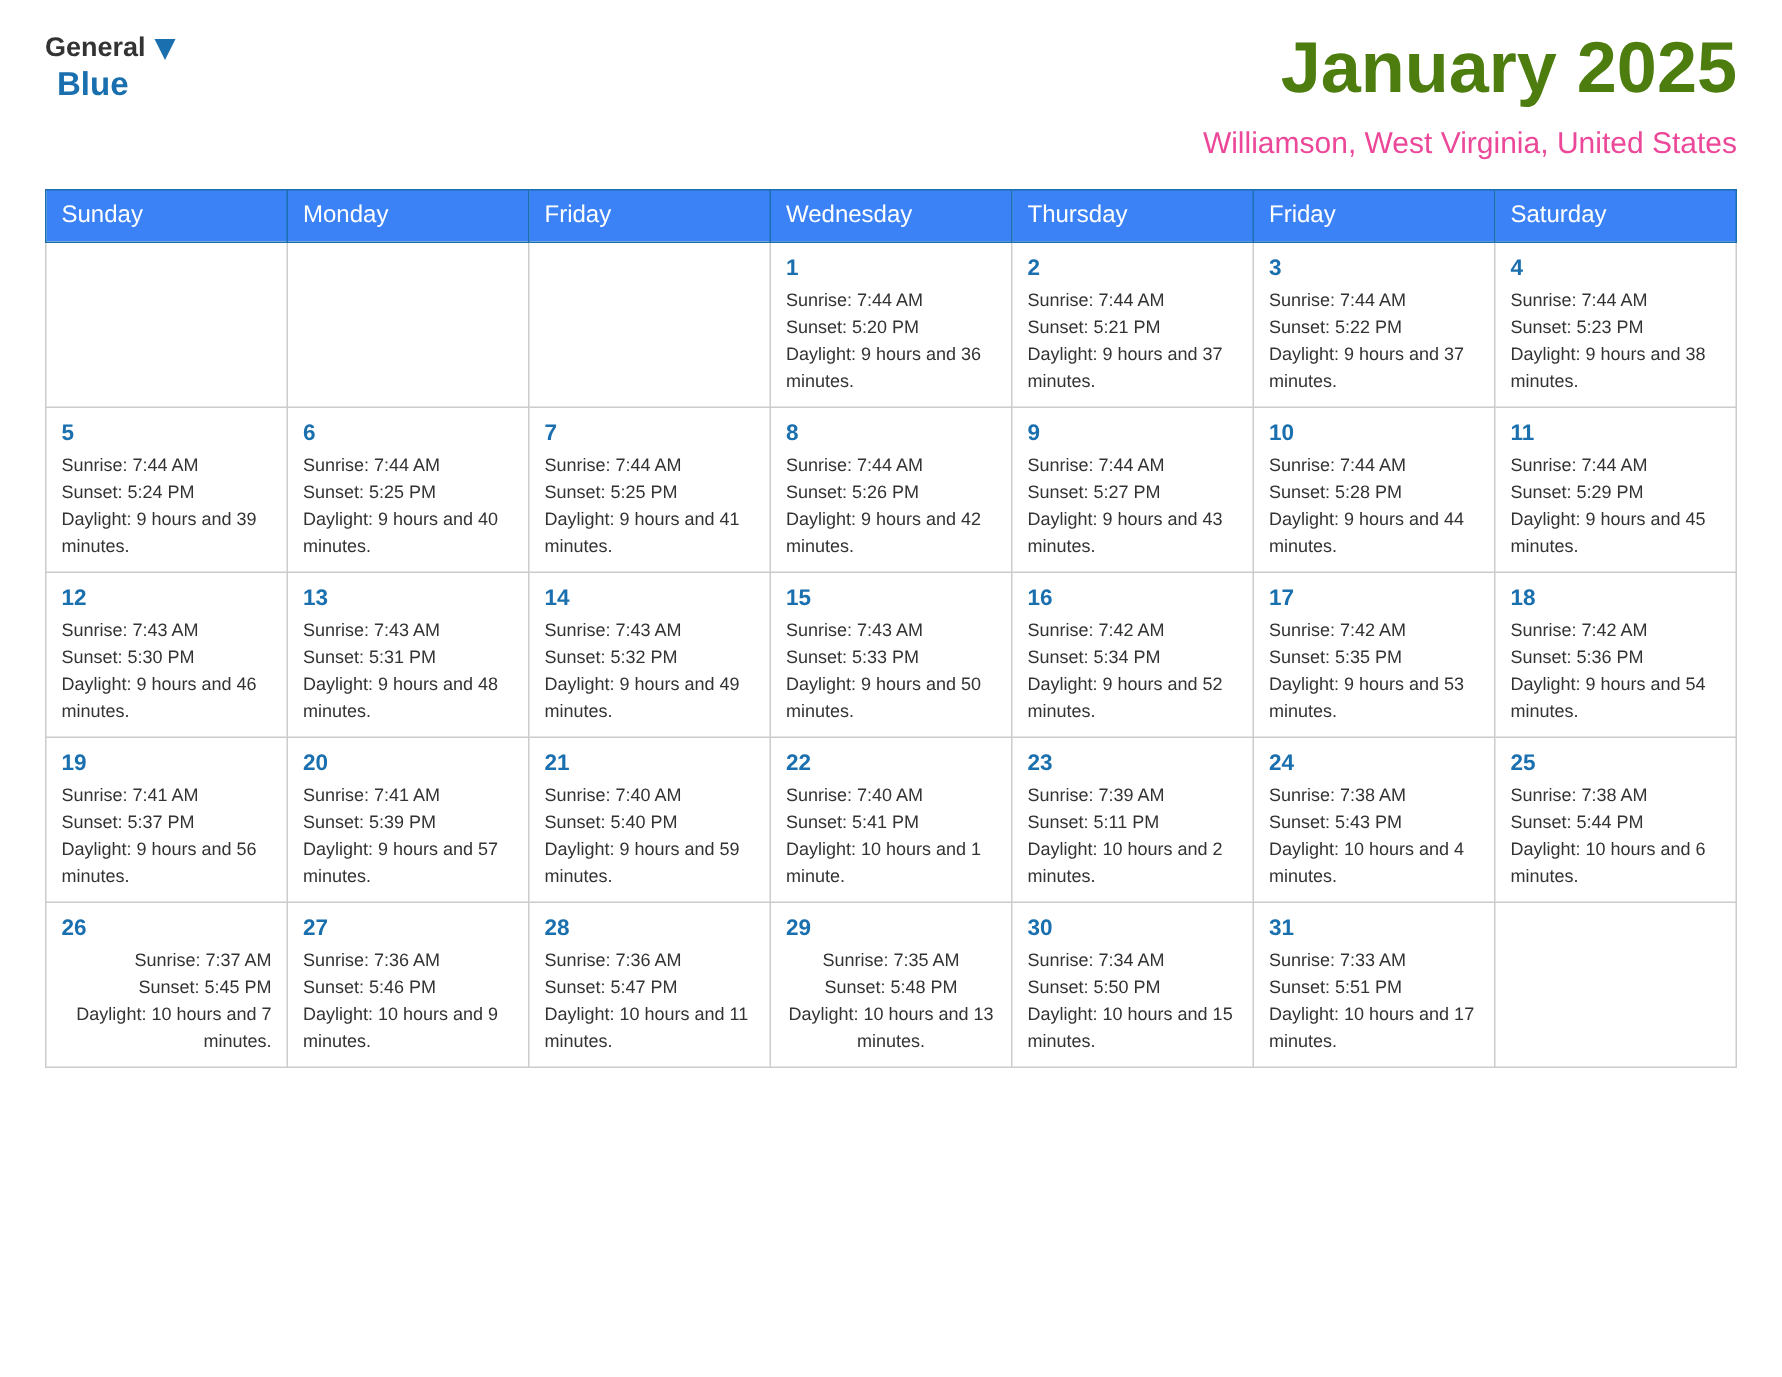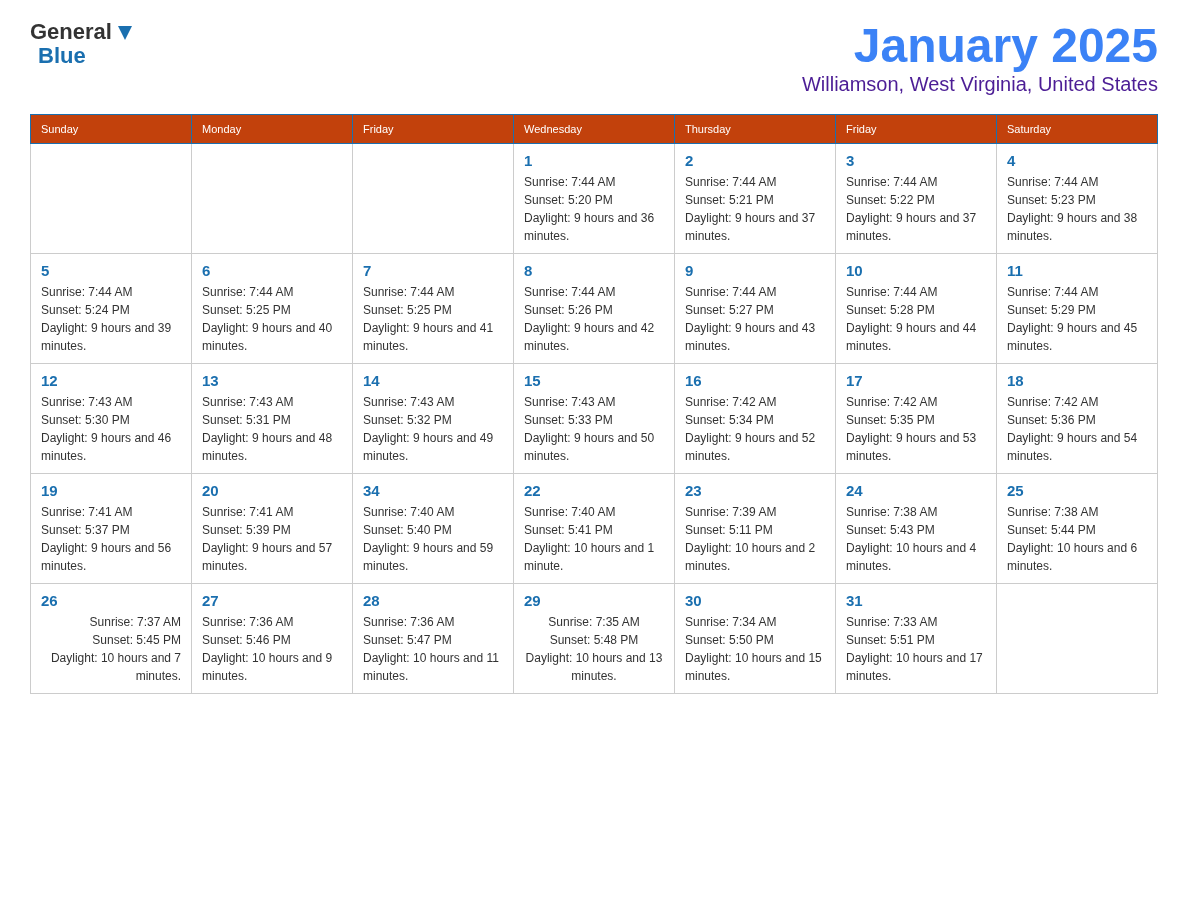--- a/index.html
+++ b/index.html
@@ -15,52 +15,52 @@
       justify-content: space-between;
       align-items: flex-start;
       margin-bottom: 18px;
     }
     .logo {
       display: flex;
       align-items: center;
       gap: 4px;
     }
     .logo-text-general {
-      font-size: 22px;
+      font-size: 18px;
       font-weight: bold;
       color: #333;
     }
     .logo-text-blue {
       font-size: 22px;
       font-weight: bold;
       color: #1a6faf;
     }
     .title-section {
       text-align: right;
     }
     .calendar-title {
       font-size: 48px;
       font-weight: bold;
-      color: #3b82f6;
+      color: #4d7c0f;
       line-height: 1.1;
     }
     .calendar-subtitle {
       font-size: 20px;
-      color: #4c1d95;
-      margin-top: 0;
+      color: #ec4899;
+      margin-top: 12px;
     }
     .calendar-table {
       width: 100%;
       border-collapse: collapse;
       table-layout: fixed;
     }
     .calendar-table thead tr th {
-      background-color: #c2410c;
+      background-color: #3b82f6;
       color: #fff;
-      font-size: 11px;
+      font-size: 16px;
       font-weight: normal;
       padding: 8px 10px;
       text-align: left;
       border: 1px solid #1a6faf;
     }
     .calendar-table tbody tr td {
       border: 1px solid #ccc;
       vertical-align: top;
       padding: 8px 10px;
       min-height: 90px;
@@ -244,21 +244,21 @@
 Sunset: 5:37 PM
 Daylight: 9 hours and 56 minutes.</div>
         </td>
         <td>
           <span class="day-number">20</span>
           <div class="day-info" style="white-space: pre-line;">Sunrise: 7:41 AM
 Sunset: 5:39 PM
 Daylight: 9 hours and 57 minutes.</div>
         </td>
         <td>
-          <span class="day-number">34</span>
+          <span class="day-number">21</span>
           <div class="day-info" style="white-space: pre-line;">Sunrise: 7:40 AM
 Sunset: 5:40 PM
 Daylight: 9 hours and 59 minutes.</div>
         </td>
         <td>
           <span class="day-number">22</span>
           <div class="day-info" style="white-space: pre-line;">Sunrise: 7:40 AM
 Sunset: 5:41 PM
 Daylight: 10 hours and 1 minute.</div>
         </td>

